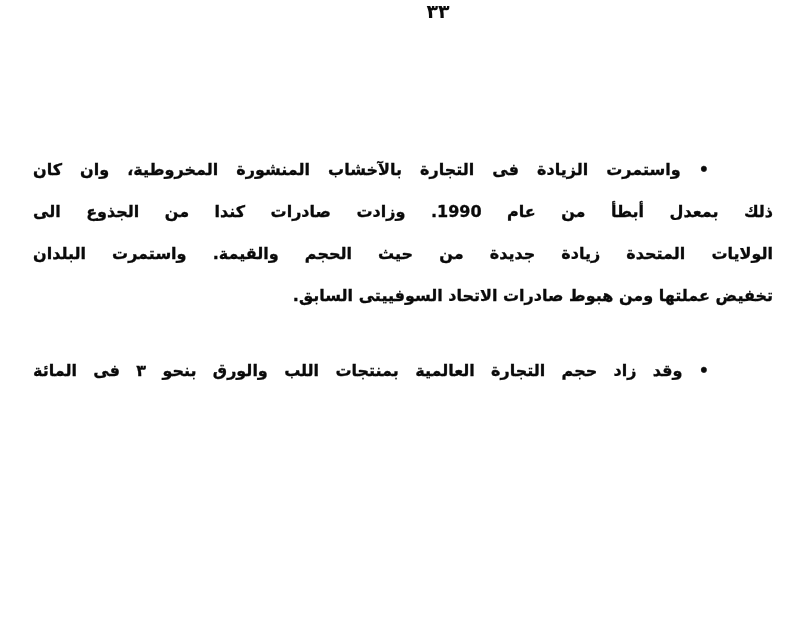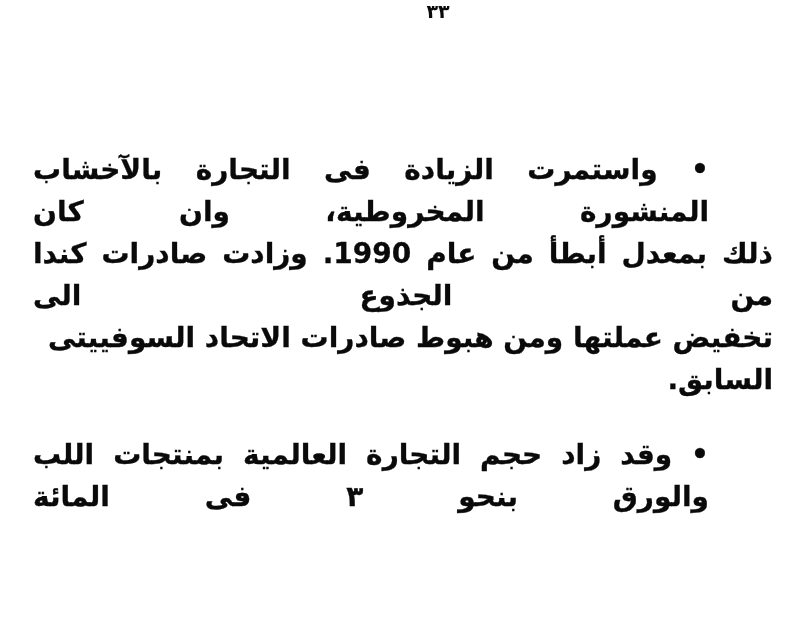--- a/index.html
+++ b/index.html
@@ -38,21 +38,21 @@
     color: #0a0a0a;
   }
   .para {
     margin: 0;
     padding: 0;
   }
   .para + .para {
     margin-top: 33px;
   }
   .line {
-    font-size: 28px;
+    font-size: 16px;
     font-weight: 700;
     line-height: 42px;
     white-space: normal;
     text-align: justify;
     text-align-last: justify;
     -webkit-text-stroke: 0.3px #0a0a0a;
   }
   .line.l-first {
     padding-right: 64px; 
   }
@@ -66,20 +66,21 @@
 
 <div class="page">
 
   <div class="page-number">٣٣</div>
 
   <div class="content" dir="rtl">
 
     <div class="para">
       <div class="line l-first">• واستمرت الزيادة فى التجارة بالآخشاب المنشورة المخروطية، وان كان</div>
       <div class="line">ذلك بمعدل أبطأ من عام 1990. وزادت صادرات كندا من الجذوع الى</div>
+      <div class="line">الولايات المتحدة زيادة جديدة من حيث الحجم والقيمة. واستمرت البلدان</div>
       <div class="line l-last">تخفيض عملتها ومن هبوط صادرات الاتحاد السوفييتى السابق.</div>
     </div>
 
     <div class="para">
       <div class="line l-first">• وقد زاد حجم التجارة العالمية بمنتجات اللب والورق بنحو ٣ فى المائة</div>
 
     </div>
 
   </div>
 </div>

